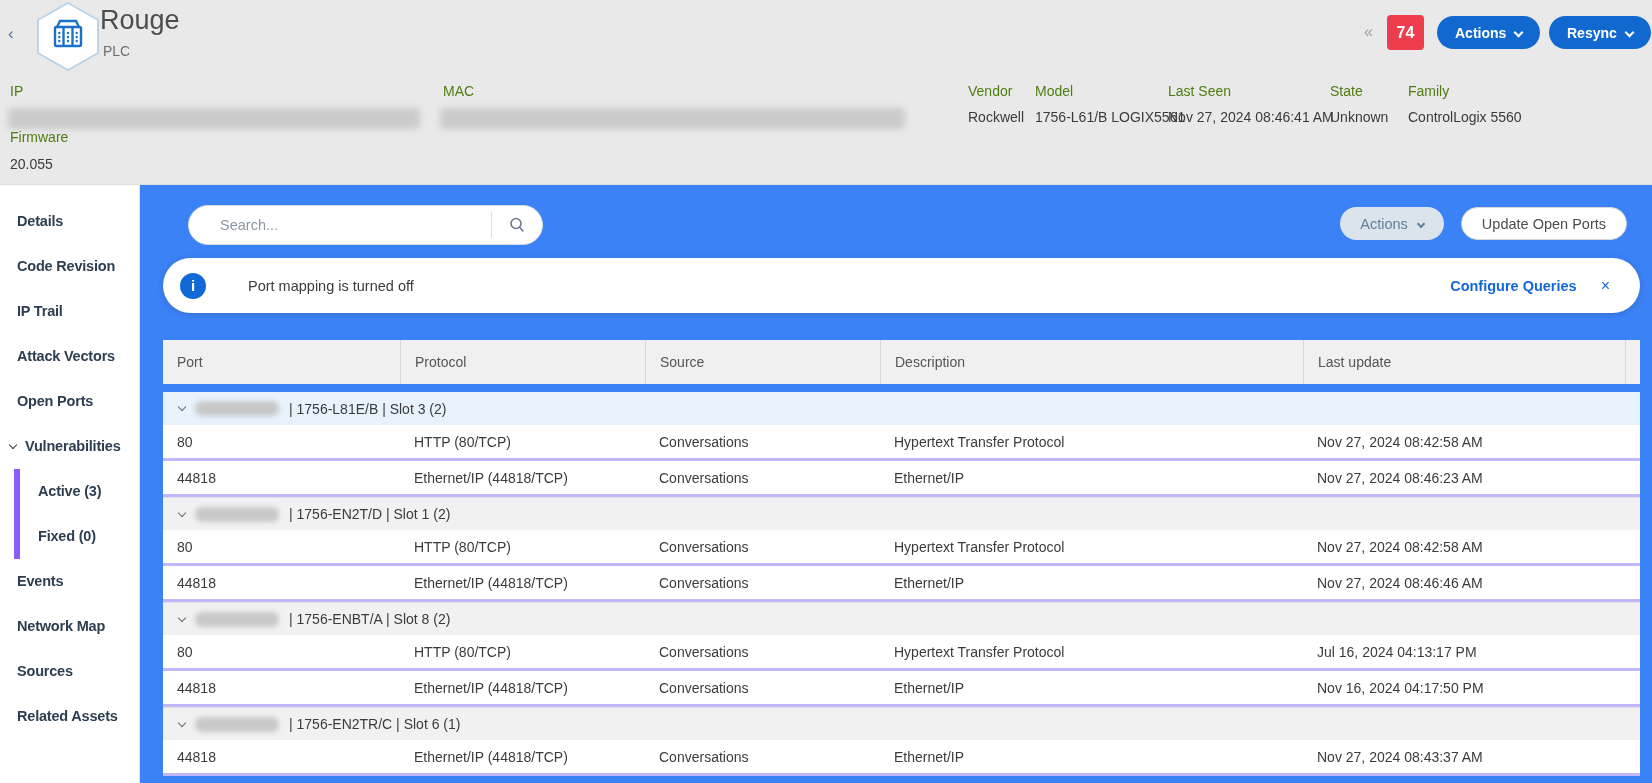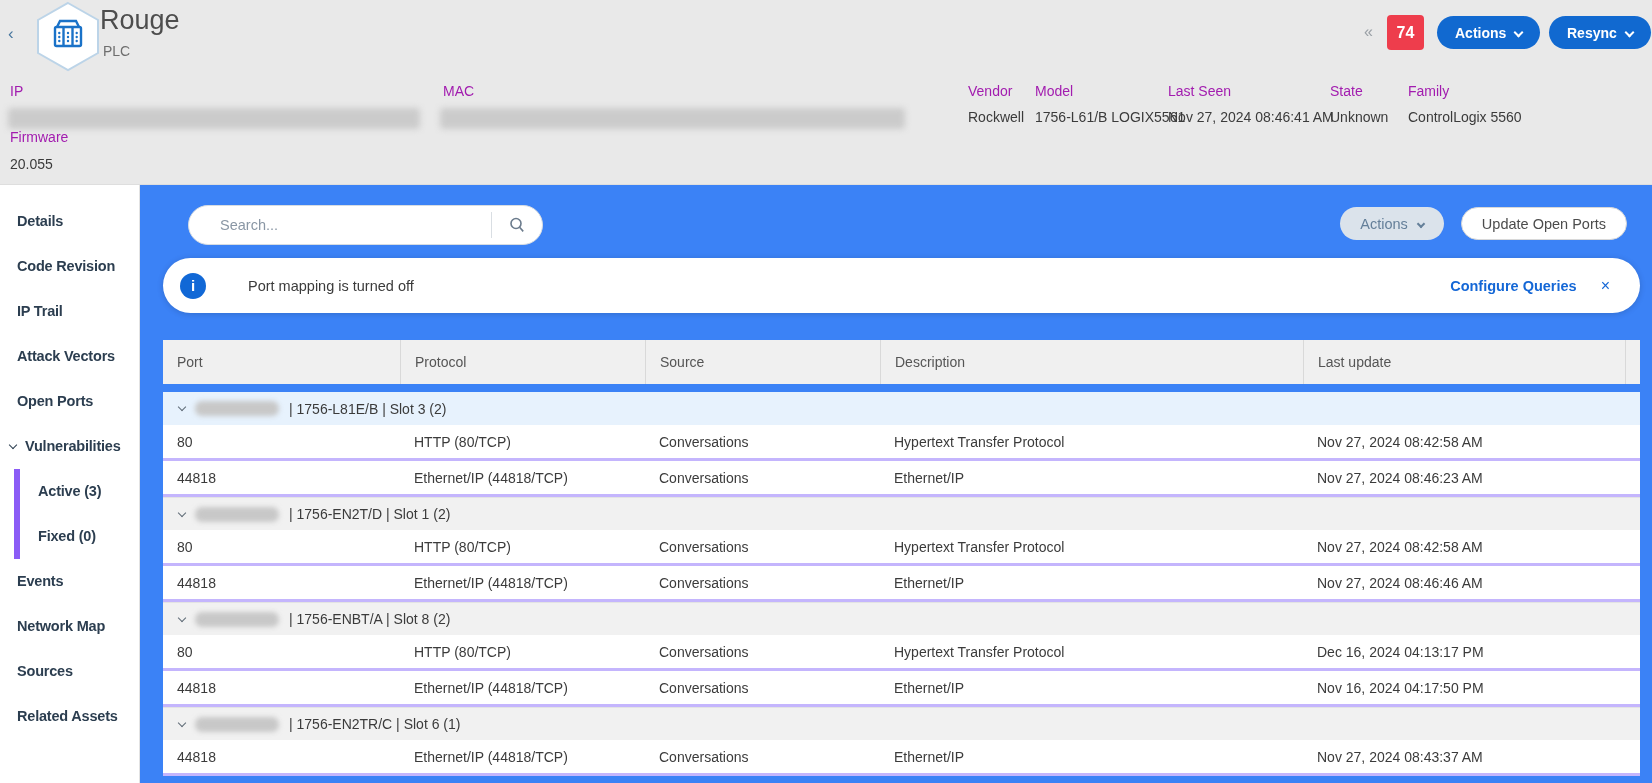--- a/index.html
+++ b/index.html
@@ -18,21 +18,21 @@
                font-size:16px; font-weight:bold; display:flex; align-items:center; justify-content:center; border-radius:4px; }
   .hbtn { position:absolute; top:16px; height:33px; border-radius:17px; background:#1169d0; color:#fff; border:none;
           font-family:inherit; font-size:14px; font-weight:bold; padding:0 18px; display:flex; align-items:center; cursor:pointer; }
   .hbtn .caret { margin-left:9px; }
   .btn-actions-top { left:1437px; }
   .btn-resync { left:1549px; }
 
   .caret { display:inline-block; width:7px; height:7px; border-right:2px solid currentColor; border-bottom:2px solid currentColor;
            transform:rotate(45deg); vertical-align:2px; }
 
-  .flabel { position:absolute; font-size:14px; color:#a21caf; }
+  .flabel { position:absolute; font-size:14px; color:#4d7c0f; }
   .fvalue { position:absolute; font-size:14px; color:#3b3b3b; }
   .blur-box { position:absolute; background:#cbcbcb; border-radius:4px; filter:blur(3px); }
 
   
   .sidebar { position:absolute; left:0; top:185px; width:140px; height:673px; background:#fff; border-right:1px solid #e2e2e2; padding-top:14px; }
   .side-item { height:45px; line-height:45px; padding-left:17px; font-size:14.5px; font-weight:bold; color:#2c3e50; cursor:pointer; white-space:nowrap; letter-spacing:-0.2px; }
   .side-item.haschev { padding-left:10px; }
   .side-item .chev { display:inline-block; width:6px; height:6px; border-right:1.8px solid #2c3e50; border-bottom:1.8px solid #2c3e50; transform:rotate(45deg); margin-right:9px; vertical-align:3px; }
   .subwrap { margin-left:14px; border-left:6px solid #8b5cf6; }
   .subwrap .side-item { padding-left:18px; }
@@ -249,21 +249,21 @@
       <div class="grow">
         <span class="gchev"></span>
         <span class="redacted"></span>
         <span>| 1756-ENBT/A | Slot 8 (2)</span>
       </div>
       <div class="tgrid trow data">
         <div class="c">80</div>
         <div class="c">HTTP (80/TCP)</div>
         <div class="c">Conversations</div>
         <div class="c">Hypertext Transfer Protocol</div>
-        <div class="c">Dec 16, 2024 04:13:17 PM</div>
+        <div class="c">Jul 16, 2024 04:13:17 PM</div>
         <div class="c"></div>
       </div>
       <div class="tgrid trow data">
         <div class="c">44818</div>
         <div class="c">Ethernet/IP (44818/TCP)</div>
         <div class="c">Conversations</div>
         <div class="c">Ethernet/IP</div>
         <div class="c">Nov 16, 2024 04:17:50 PM</div>
         <div class="c"></div>
       </div>

